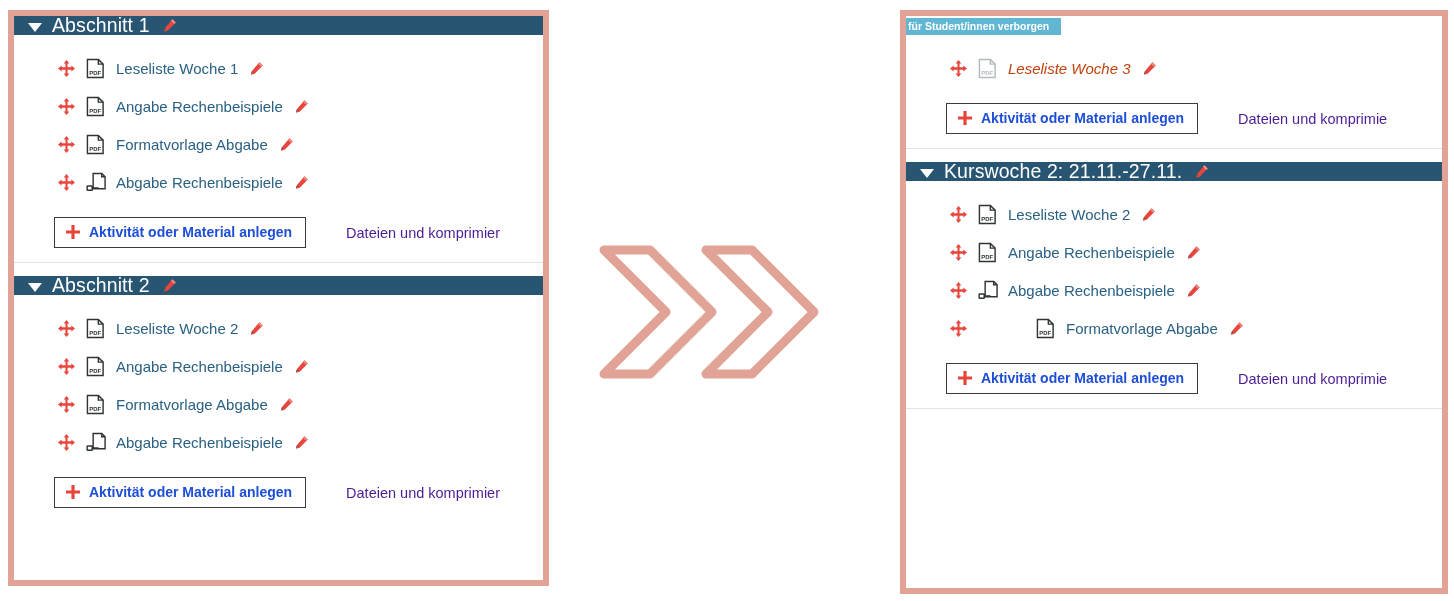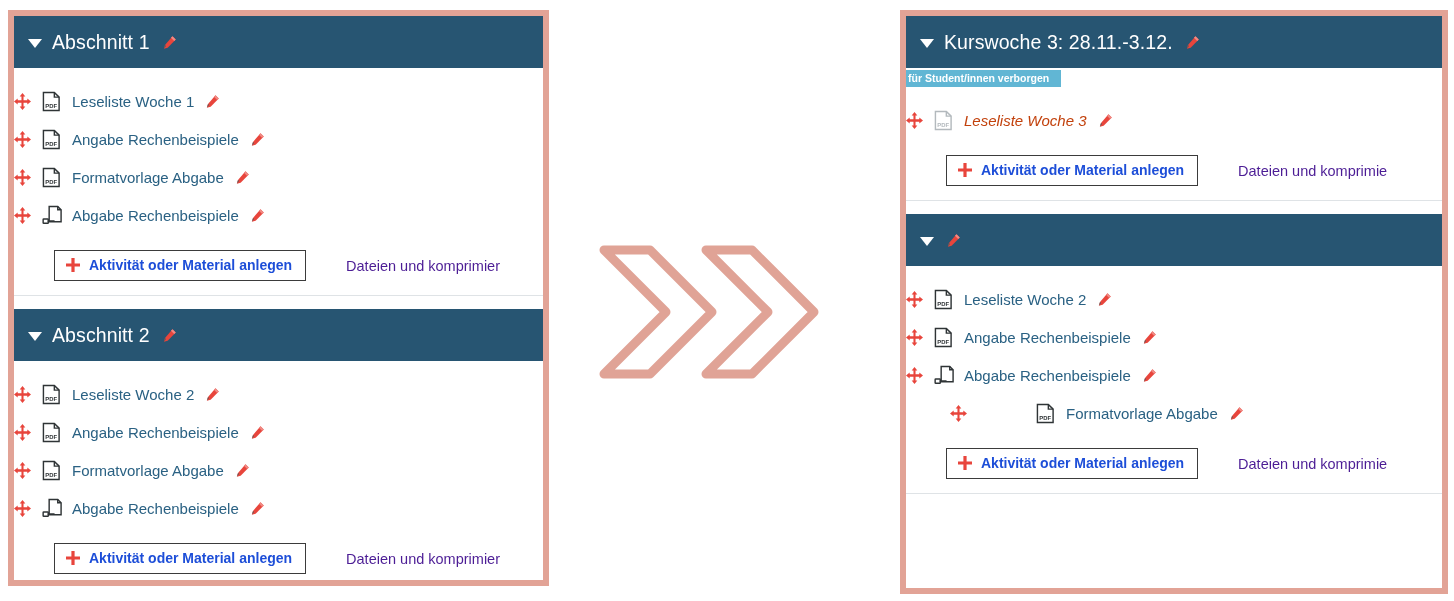--- a/index.html
+++ b/index.html
@@ -36,21 +36,21 @@
   
   .section { position: relative; background: #ffffff; }
   .section-sep {
     height: 14px;
     border-top: 1px solid #dfe3e6;
     background: #ffffff;
   }
   .section-head {
     background: #275572;
     color: #ffffff;
-    height: 52px;
+    height: 19px;
     display: flex;
     align-items: center;
     padding-left: 14px;
     gap: 10px;
     white-space: nowrap;
   }
   .section-head .caret {
     width: 0; height: 0;
     flex: none;
   }
@@ -96,20 +96,21 @@
     white-space: nowrap;
     line-height: 12px;
   }
 
   
   .act-list { padding: 14px 0 6px 0; }
   .act-row {
     display: flex;
     align-items: center;
     height: 38px;
+    padding-left: 44px;
     gap: 11px;
     white-space: nowrap;
   }
   .act-row.indent { padding-left: 44px; }
   .act-row.indent .act-icon { margin-left: 58px; }
 
   .move-icon { flex: none; width: 17px; height: 17px; }
   .move-icon svg { display: block; }
 
   .act-icon { flex: none; width: 19px; height: 21px; }
@@ -409,47 +410,152 @@
       <g fill="none" stroke="#e0a396" stroke-width="9" stroke-linejoin="round">
         <path d="M16 14 h46 l62 62 l-62 62 h-46 l62 -62 z"></path>
         <path d="M118 14 h46 l62 62 l-62 62 h-46 l62 -62 z"></path>
       </g>
     </svg>
   </div>
 
   <div class="panel" id="panel-right">
     <div class="panel-inner" id="right-inner">
         <div class="section">
+          <div style="padding-left:0"><span class="badge-hidden">für Student/innen verborgen</span></div>
+          <div class="act-list">
+            <div class="act-row dim">
+              <span class="move-icon">
+                <svg viewBox="0 0 18 18" width="17" height="17">
+                  <path d="M9 0 L12 3.6 H10.1 V7.6 H14.1 V5.7 L18 9 L14.1 12.3 V10.4 H10.1 V14.4 H12 L9 18 L6 14.4 H7.9 V10.4 H3.9 V12.3 L0 9 L3.9 5.7 V7.6 H7.9 V3.6 H6 Z" fill="#e8453c"></path>
+                </svg>
+              </span>
+              <span class="act-icon">
+                <svg viewBox="0 0 20 22" width="19" height="21">
+                  <path d="M1.5 1.5 H13 L18 6.4 V20.5 H1.5 Z" fill="#ffffff" stroke="#b3b9bd" stroke-width="1.5"></path>
+                  <path d="M13 1.5 V6.4 H18" fill="none" stroke="#b3b9bd" stroke-width="1.5"></path>
+                  <text x="9.6" y="17.4" font-family="Liberation Sans, sans-serif" font-size="6.2" font-weight="bold" text-anchor="middle" fill="#b3b9bd">PDF</text>
+                </svg>
+              </span>
+              <span class="act-name">Leseliste Woche 3</span>
+              <span class="pencil">
+                <svg viewBox="0 0 16 16">
+                  <path d="M11.2 1.3 L14.7 4.8 L6.0 13.5 L2.0 14.6 L3.2 10.6 Z" fill="#e8453c"></path>
+                  <path d="M11.2 1.3 L14.7 4.8 L13.0 6.5 L9.5 3.0 Z" fill="#f08a84"></path>
+                  <path d="M2.0 14.6 L3.2 10.6 L4.3 11.7 Z" fill="#5a5a5a"></path>
+                </svg>
+              </span>
+            </div>
+          </div>
+          <div class="add-row">
+            <button class="add-btn">
+              <span class="plus-icon">
+                <svg viewBox="0 0 14 14" width="14" height="14">
+                  <path d="M5.4 0 H8.6 V5.4 H14 V8.6 H8.6 V14 H5.4 V8.6 H0 V5.4 H5.4 Z" fill="#e8453c"></path>
+                </svg>
+              </span>
+              <span>Aktivität oder Material anlegen</span>
+            </button>
+            <span class="add-hint">Dateien und komprimie</span>
+          </div>
+        </div>
+        <div class="section-sep"></div>
+        <div class="section">
           <div class="section-head">
             <span class="caret caret-down"></span>
-            <span class="section-title">Kurswoche 3: 28.11.-3.12.</span>
+            <span class="section-title">Kurswoche 2: 21.11.-27.11.</span>
             <span class="pencil">
               <svg viewBox="0 0 16 16">
                 <path d="M11.2 1.3 L14.7 4.8 L6.0 13.5 L2.0 14.6 L3.2 10.6 Z" fill="#e8453c"></path>
                 <path d="M11.2 1.3 L14.7 4.8 L13.0 6.5 L9.5 3.0 Z" fill="#f08a84"></path>
                 <path d="M2.0 14.6 L3.2 10.6 L4.3 11.7 Z" fill="#5a5a5a"></path>
               </svg>
             </span>
           </div>
-          <div style="padding-left:0"><span class="badge-hidden">für Student/innen verborgen</span></div>
           <div class="act-list">
-            <div class="act-row dim">
-              <span class="move-icon">
-                <svg viewBox="0 0 18 18" width="17" height="17">
-                  <path d="M9 0 L12 3.6 H10.1 V7.6 H14.1 V5.7 L18 9 L14.1 12.3 V10.4 H10.1 V14.4 H12 L9 18 L6 14.4 H7.9 V10.4 H3.9 V12.3 L0 9 L3.9 5.7 V7.6 H7.9 V3.6 H6 Z" fill="#e8453c"></path>
-                </svg>
-              </span>
-              <span class="act-icon">
-                <svg viewBox="0 0 20 22" width="19" height="21">
-                  <path d="M1.5 1.5 H13 L18 6.4 V20.5 H1.5 Z" fill="#ffffff" stroke="#b3b9bd" stroke-width="1.5"></path>
-                  <path d="M13 1.5 V6.4 H18" fill="none" stroke="#b3b9bd" stroke-width="1.5"></path>
-                  <text x="9.6" y="17.4" font-family="Liberation Sans, sans-serif" font-size="6.2" font-weight="bold" text-anchor="middle" fill="#b3b9bd">PDF</text>
-                </svg>
-              </span>
-              <span class="act-name">Leseliste Woche 3</span>
+            <div class="act-row">
+              <span class="move-icon">
+                <svg viewBox="0 0 18 18" width="17" height="17">
+                  <path d="M9 0 L12 3.6 H10.1 V7.6 H14.1 V5.7 L18 9 L14.1 12.3 V10.4 H10.1 V14.4 H12 L9 18 L6 14.4 H7.9 V10.4 H3.9 V12.3 L0 9 L3.9 5.7 V7.6 H7.9 V3.6 H6 Z" fill="#e8453c"></path>
+                </svg>
+              </span>
+              <span class="act-icon">
+                <svg viewBox="0 0 20 22" width="19" height="21">
+                  <path d="M1.5 1.5 H13 L18 6.4 V20.5 H1.5 Z" fill="#ffffff" stroke="#2f3436" stroke-width="1.5"></path>
+                  <path d="M13 1.5 V6.4 H18" fill="none" stroke="#2f3436" stroke-width="1.5"></path>
+                  <text x="9.6" y="17.4" font-family="Liberation Sans, sans-serif" font-size="6.2" font-weight="bold" text-anchor="middle" fill="#2f3436">PDF</text>
+                </svg>
+              </span>
+              <span class="act-name">Leseliste Woche 2</span>
+              <span class="pencil">
+                <svg viewBox="0 0 16 16">
+                  <path d="M11.2 1.3 L14.7 4.8 L6.0 13.5 L2.0 14.6 L3.2 10.6 Z" fill="#e8453c"></path>
+                  <path d="M11.2 1.3 L14.7 4.8 L13.0 6.5 L9.5 3.0 Z" fill="#f08a84"></path>
+                  <path d="M2.0 14.6 L3.2 10.6 L4.3 11.7 Z" fill="#5a5a5a"></path>
+                </svg>
+              </span>
+            </div>
+            <div class="act-row">
+              <span class="move-icon">
+                <svg viewBox="0 0 18 18" width="17" height="17">
+                  <path d="M9 0 L12 3.6 H10.1 V7.6 H14.1 V5.7 L18 9 L14.1 12.3 V10.4 H10.1 V14.4 H12 L9 18 L6 14.4 H7.9 V10.4 H3.9 V12.3 L0 9 L3.9 5.7 V7.6 H7.9 V3.6 H6 Z" fill="#e8453c"></path>
+                </svg>
+              </span>
+              <span class="act-icon">
+                <svg viewBox="0 0 20 22" width="19" height="21">
+                  <path d="M1.5 1.5 H13 L18 6.4 V20.5 H1.5 Z" fill="#ffffff" stroke="#2f3436" stroke-width="1.5"></path>
+                  <path d="M13 1.5 V6.4 H18" fill="none" stroke="#2f3436" stroke-width="1.5"></path>
+                  <text x="9.6" y="17.4" font-family="Liberation Sans, sans-serif" font-size="6.2" font-weight="bold" text-anchor="middle" fill="#2f3436">PDF</text>
+                </svg>
+              </span>
+              <span class="act-name">Angabe Rechenbeispiele</span>
+              <span class="pencil">
+                <svg viewBox="0 0 16 16">
+                  <path d="M11.2 1.3 L14.7 4.8 L6.0 13.5 L2.0 14.6 L3.2 10.6 Z" fill="#e8453c"></path>
+                  <path d="M11.2 1.3 L14.7 4.8 L13.0 6.5 L9.5 3.0 Z" fill="#f08a84"></path>
+                  <path d="M2.0 14.6 L3.2 10.6 L4.3 11.7 Z" fill="#5a5a5a"></path>
+                </svg>
+              </span>
+            </div>
+            <div class="act-row">
+              <span class="move-icon">
+                <svg viewBox="0 0 18 18" width="17" height="17">
+                  <path d="M9 0 L12 3.6 H10.1 V7.6 H14.1 V5.7 L18 9 L14.1 12.3 V10.4 H10.1 V14.4 H12 L9 18 L6 14.4 H7.9 V10.4 H3.9 V12.3 L0 9 L3.9 5.7 V7.6 H7.9 V3.6 H6 Z" fill="#e8453c"></path>
+                </svg>
+              </span>
+              <span class="act-icon">
+                <svg viewBox="0 0 22 22" width="21" height="21">
+                  <path d="M7.5 1.5 H16.5 L20 5 V17.5 H7.5 Z" fill="#ffffff" stroke="#2f3436" stroke-width="1.5"></path>
+                  <path d="M16.5 1.5 V5 H20" fill="none" stroke="#2f3436" stroke-width="1.5"></path>
+                  <rect x="1.2" y="14.6" width="5.4" height="4.6" rx="0.6" fill="#ffffff" stroke="#2f3436" stroke-width="1.5"></rect>
+                  <path d="M6.6 16.9 H12.6" stroke="#2f3436" stroke-width="1.6" stroke-linecap="round"></path>
+                </svg>
+              </span>
+              <span class="act-name">Abgabe Rechenbeispiele</span>
+              <span class="pencil">
+                <svg viewBox="0 0 16 16">
+                  <path d="M11.2 1.3 L14.7 4.8 L6.0 13.5 L2.0 14.6 L3.2 10.6 Z" fill="#e8453c"></path>
+                  <path d="M11.2 1.3 L14.7 4.8 L13.0 6.5 L9.5 3.0 Z" fill="#f08a84"></path>
+                  <path d="M2.0 14.6 L3.2 10.6 L4.3 11.7 Z" fill="#5a5a5a"></path>
+                </svg>
+              </span>
+            </div>
+            <div class="act-row indent">
+              <span class="move-icon">
+                <svg viewBox="0 0 18 18" width="17" height="17">
+                  <path d="M9 0 L12 3.6 H10.1 V7.6 H14.1 V5.7 L18 9 L14.1 12.3 V10.4 H10.1 V14.4 H12 L9 18 L6 14.4 H7.9 V10.4 H3.9 V12.3 L0 9 L3.9 5.7 V7.6 H7.9 V3.6 H6 Z" fill="#e8453c"></path>
+                </svg>
+              </span>
+              <span class="act-icon">
+                <svg viewBox="0 0 20 22" width="19" height="21">
+                  <path d="M1.5 1.5 H13 L18 6.4 V20.5 H1.5 Z" fill="#ffffff" stroke="#2f3436" stroke-width="1.5"></path>
+                  <path d="M13 1.5 V6.4 H18" fill="none" stroke="#2f3436" stroke-width="1.5"></path>
+                  <text x="9.6" y="17.4" font-family="Liberation Sans, sans-serif" font-size="6.2" font-weight="bold" text-anchor="middle" fill="#2f3436">PDF</text>
+                </svg>
+              </span>
+              <span class="act-name">Formatvorlage Abgabe</span>
               <span class="pencil">
                 <svg viewBox="0 0 16 16">
                   <path d="M11.2 1.3 L14.7 4.8 L6.0 13.5 L2.0 14.6 L3.2 10.6 Z" fill="#e8453c"></path>
                   <path d="M11.2 1.3 L14.7 4.8 L13.0 6.5 L9.5 3.0 Z" fill="#f08a84"></path>
                   <path d="M2.0 14.6 L3.2 10.6 L4.3 11.7 Z" fill="#5a5a5a"></path>
                 </svg>
               </span>
             </div>
           </div>
           <div class="add-row">
@@ -458,131 +564,16 @@
                 <svg viewBox="0 0 14 14" width="14" height="14">
                   <path d="M5.4 0 H8.6 V5.4 H14 V8.6 H8.6 V14 H5.4 V8.6 H0 V5.4 H5.4 Z" fill="#e8453c"></path>
                 </svg>
               </span>
               <span>Aktivität oder Material anlegen</span>
             </button>
             <span class="add-hint">Dateien und komprimie</span>
           </div>
         </div>
         <div class="section-sep"></div>
-        <div class="section">
-          <div class="section-head">
-            <span class="caret caret-down"></span>
-            <span class="pencil">
-              <svg viewBox="0 0 16 16">
-                <path d="M11.2 1.3 L14.7 4.8 L6.0 13.5 L2.0 14.6 L3.2 10.6 Z" fill="#e8453c"></path>
-                <path d="M11.2 1.3 L14.7 4.8 L13.0 6.5 L9.5 3.0 Z" fill="#f08a84"></path>
-                <path d="M2.0 14.6 L3.2 10.6 L4.3 11.7 Z" fill="#5a5a5a"></path>
-              </svg>
-            </span>
-          </div>
-          <div class="act-list">
-            <div class="act-row">
-              <span class="move-icon">
-                <svg viewBox="0 0 18 18" width="17" height="17">
-                  <path d="M9 0 L12 3.6 H10.1 V7.6 H14.1 V5.7 L18 9 L14.1 12.3 V10.4 H10.1 V14.4 H12 L9 18 L6 14.4 H7.9 V10.4 H3.9 V12.3 L0 9 L3.9 5.7 V7.6 H7.9 V3.6 H6 Z" fill="#e8453c"></path>
-                </svg>
-              </span>
-              <span class="act-icon">
-                <svg viewBox="0 0 20 22" width="19" height="21">
-                  <path d="M1.5 1.5 H13 L18 6.4 V20.5 H1.5 Z" fill="#ffffff" stroke="#2f3436" stroke-width="1.5"></path>
-                  <path d="M13 1.5 V6.4 H18" fill="none" stroke="#2f3436" stroke-width="1.5"></path>
-                  <text x="9.6" y="17.4" font-family="Liberation Sans, sans-serif" font-size="6.2" font-weight="bold" text-anchor="middle" fill="#2f3436">PDF</text>
-                </svg>
-              </span>
-              <span class="act-name">Leseliste Woche 2</span>
-              <span class="pencil">
-                <svg viewBox="0 0 16 16">
-                  <path d="M11.2 1.3 L14.7 4.8 L6.0 13.5 L2.0 14.6 L3.2 10.6 Z" fill="#e8453c"></path>
-                  <path d="M11.2 1.3 L14.7 4.8 L13.0 6.5 L9.5 3.0 Z" fill="#f08a84"></path>
-                  <path d="M2.0 14.6 L3.2 10.6 L4.3 11.7 Z" fill="#5a5a5a"></path>
-                </svg>
-              </span>
-            </div>
-            <div class="act-row">
-              <span class="move-icon">
-                <svg viewBox="0 0 18 18" width="17" height="17">
-                  <path d="M9 0 L12 3.6 H10.1 V7.6 H14.1 V5.7 L18 9 L14.1 12.3 V10.4 H10.1 V14.4 H12 L9 18 L6 14.4 H7.9 V10.4 H3.9 V12.3 L0 9 L3.9 5.7 V7.6 H7.9 V3.6 H6 Z" fill="#e8453c"></path>
-                </svg>
-              </span>
-              <span class="act-icon">
-                <svg viewBox="0 0 20 22" width="19" height="21">
-                  <path d="M1.5 1.5 H13 L18 6.4 V20.5 H1.5 Z" fill="#ffffff" stroke="#2f3436" stroke-width="1.5"></path>
-                  <path d="M13 1.5 V6.4 H18" fill="none" stroke="#2f3436" stroke-width="1.5"></path>
-                  <text x="9.6" y="17.4" font-family="Liberation Sans, sans-serif" font-size="6.2" font-weight="bold" text-anchor="middle" fill="#2f3436">PDF</text>
-                </svg>
-              </span>
-              <span class="act-name">Angabe Rechenbeispiele</span>
-              <span class="pencil">
-                <svg viewBox="0 0 16 16">
-                  <path d="M11.2 1.3 L14.7 4.8 L6.0 13.5 L2.0 14.6 L3.2 10.6 Z" fill="#e8453c"></path>
-                  <path d="M11.2 1.3 L14.7 4.8 L13.0 6.5 L9.5 3.0 Z" fill="#f08a84"></path>
-                  <path d="M2.0 14.6 L3.2 10.6 L4.3 11.7 Z" fill="#5a5a5a"></path>
-                </svg>
-              </span>
-            </div>
-            <div class="act-row">
-              <span class="move-icon">
-                <svg viewBox="0 0 18 18" width="17" height="17">
-                  <path d="M9 0 L12 3.6 H10.1 V7.6 H14.1 V5.7 L18 9 L14.1 12.3 V10.4 H10.1 V14.4 H12 L9 18 L6 14.4 H7.9 V10.4 H3.9 V12.3 L0 9 L3.9 5.7 V7.6 H7.9 V3.6 H6 Z" fill="#e8453c"></path>
-                </svg>
-              </span>
-              <span class="act-icon">
-                <svg viewBox="0 0 22 22" width="21" height="21">
-                  <path d="M7.5 1.5 H16.5 L20 5 V17.5 H7.5 Z" fill="#ffffff" stroke="#2f3436" stroke-width="1.5"></path>
-                  <path d="M16.5 1.5 V5 H20" fill="none" stroke="#2f3436" stroke-width="1.5"></path>
-                  <rect x="1.2" y="14.6" width="5.4" height="4.6" rx="0.6" fill="#ffffff" stroke="#2f3436" stroke-width="1.5"></rect>
-                  <path d="M6.6 16.9 H12.6" stroke="#2f3436" stroke-width="1.6" stroke-linecap="round"></path>
-                </svg>
-              </span>
-              <span class="act-name">Abgabe Rechenbeispiele</span>
-              <span class="pencil">
-                <svg viewBox="0 0 16 16">
-                  <path d="M11.2 1.3 L14.7 4.8 L6.0 13.5 L2.0 14.6 L3.2 10.6 Z" fill="#e8453c"></path>
-                  <path d="M11.2 1.3 L14.7 4.8 L13.0 6.5 L9.5 3.0 Z" fill="#f08a84"></path>
-                  <path d="M2.0 14.6 L3.2 10.6 L4.3 11.7 Z" fill="#5a5a5a"></path>
-                </svg>
-              </span>
-            </div>
-            <div class="act-row indent">
-              <span class="move-icon">
-                <svg viewBox="0 0 18 18" width="17" height="17">
-                  <path d="M9 0 L12 3.6 H10.1 V7.6 H14.1 V5.7 L18 9 L14.1 12.3 V10.4 H10.1 V14.4 H12 L9 18 L6 14.4 H7.9 V10.4 H3.9 V12.3 L0 9 L3.9 5.7 V7.6 H7.9 V3.6 H6 Z" fill="#e8453c"></path>
-                </svg>
-              </span>
-              <span class="act-icon">
-                <svg viewBox="0 0 20 22" width="19" height="21">
-                  <path d="M1.5 1.5 H13 L18 6.4 V20.5 H1.5 Z" fill="#ffffff" stroke="#2f3436" stroke-width="1.5"></path>
-                  <path d="M13 1.5 V6.4 H18" fill="none" stroke="#2f3436" stroke-width="1.5"></path>
-                  <text x="9.6" y="17.4" font-family="Liberation Sans, sans-serif" font-size="6.2" font-weight="bold" text-anchor="middle" fill="#2f3436">PDF</text>
-                </svg>
-              </span>
-              <span class="act-name">Formatvorlage Abgabe</span>
-              <span class="pencil">
-                <svg viewBox="0 0 16 16">
-                  <path d="M11.2 1.3 L14.7 4.8 L6.0 13.5 L2.0 14.6 L3.2 10.6 Z" fill="#e8453c"></path>
-                  <path d="M11.2 1.3 L14.7 4.8 L13.0 6.5 L9.5 3.0 Z" fill="#f08a84"></path>
-                  <path d="M2.0 14.6 L3.2 10.6 L4.3 11.7 Z" fill="#5a5a5a"></path>
-                </svg>
-              </span>
-            </div>
-          </div>
-          <div class="add-row">
-            <button class="add-btn">
-              <span class="plus-icon">
-                <svg viewBox="0 0 14 14" width="14" height="14">
-                  <path d="M5.4 0 H8.6 V5.4 H14 V8.6 H8.6 V14 H5.4 V8.6 H0 V5.4 H5.4 Z" fill="#e8453c"></path>
-                </svg>
-              </span>
-              <span>Aktivität oder Material anlegen</span>
-            </button>
-            <span class="add-hint">Dateien und komprimie</span>
-          </div>
-        </div>
-        <div class="section-sep"></div>
       </div>
   </div>
 
 </div>
 
 </body></html>

